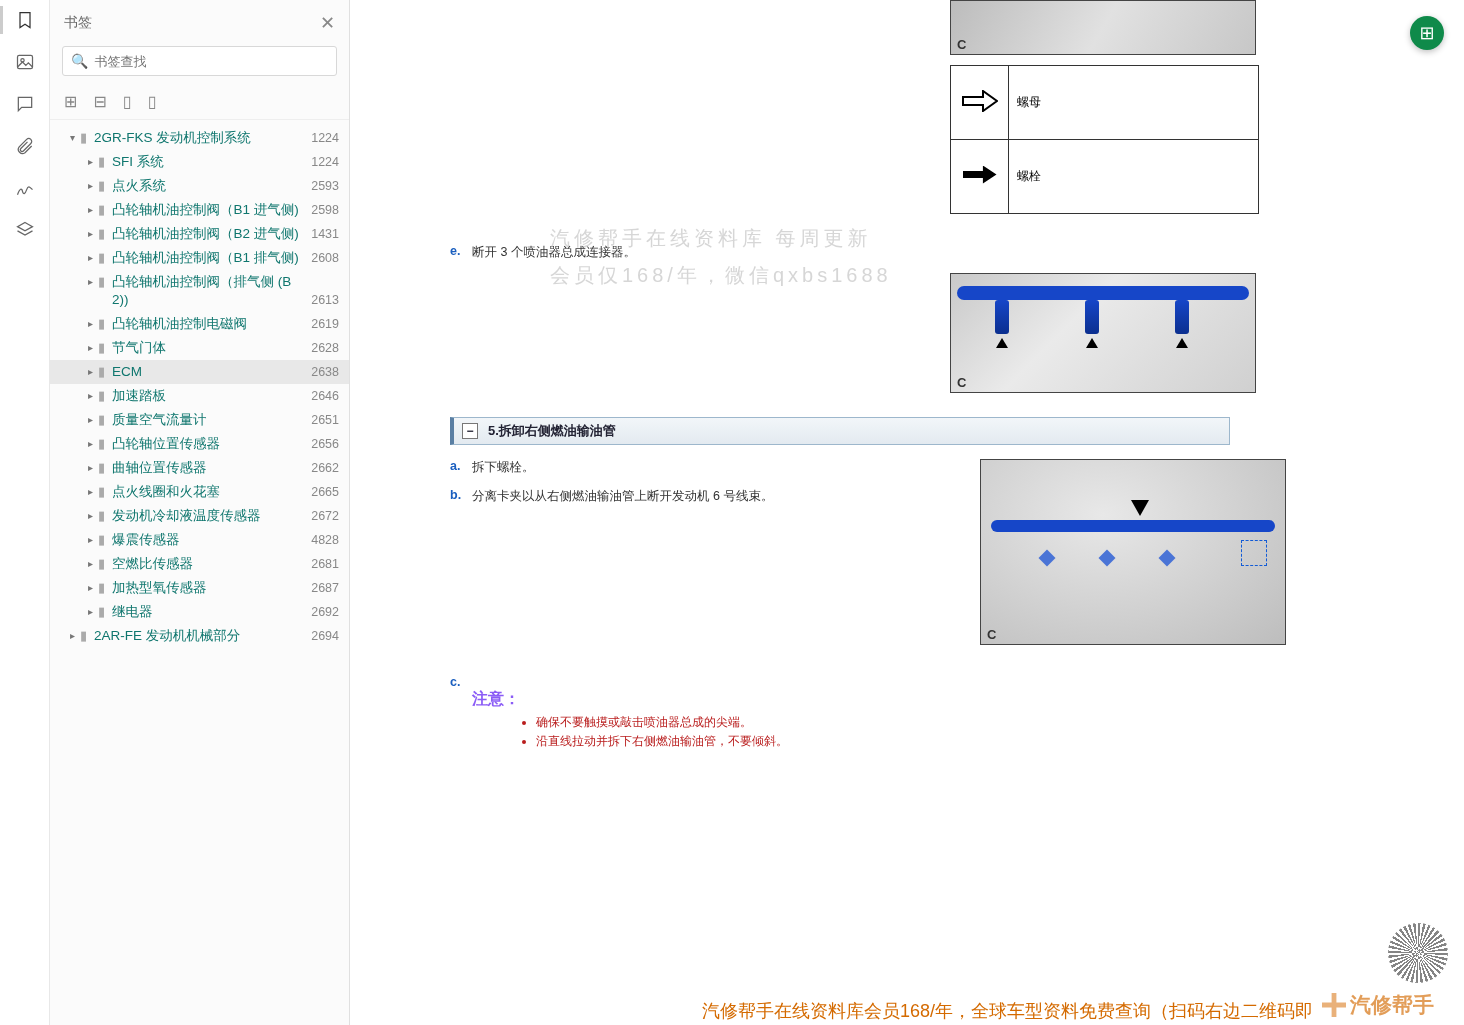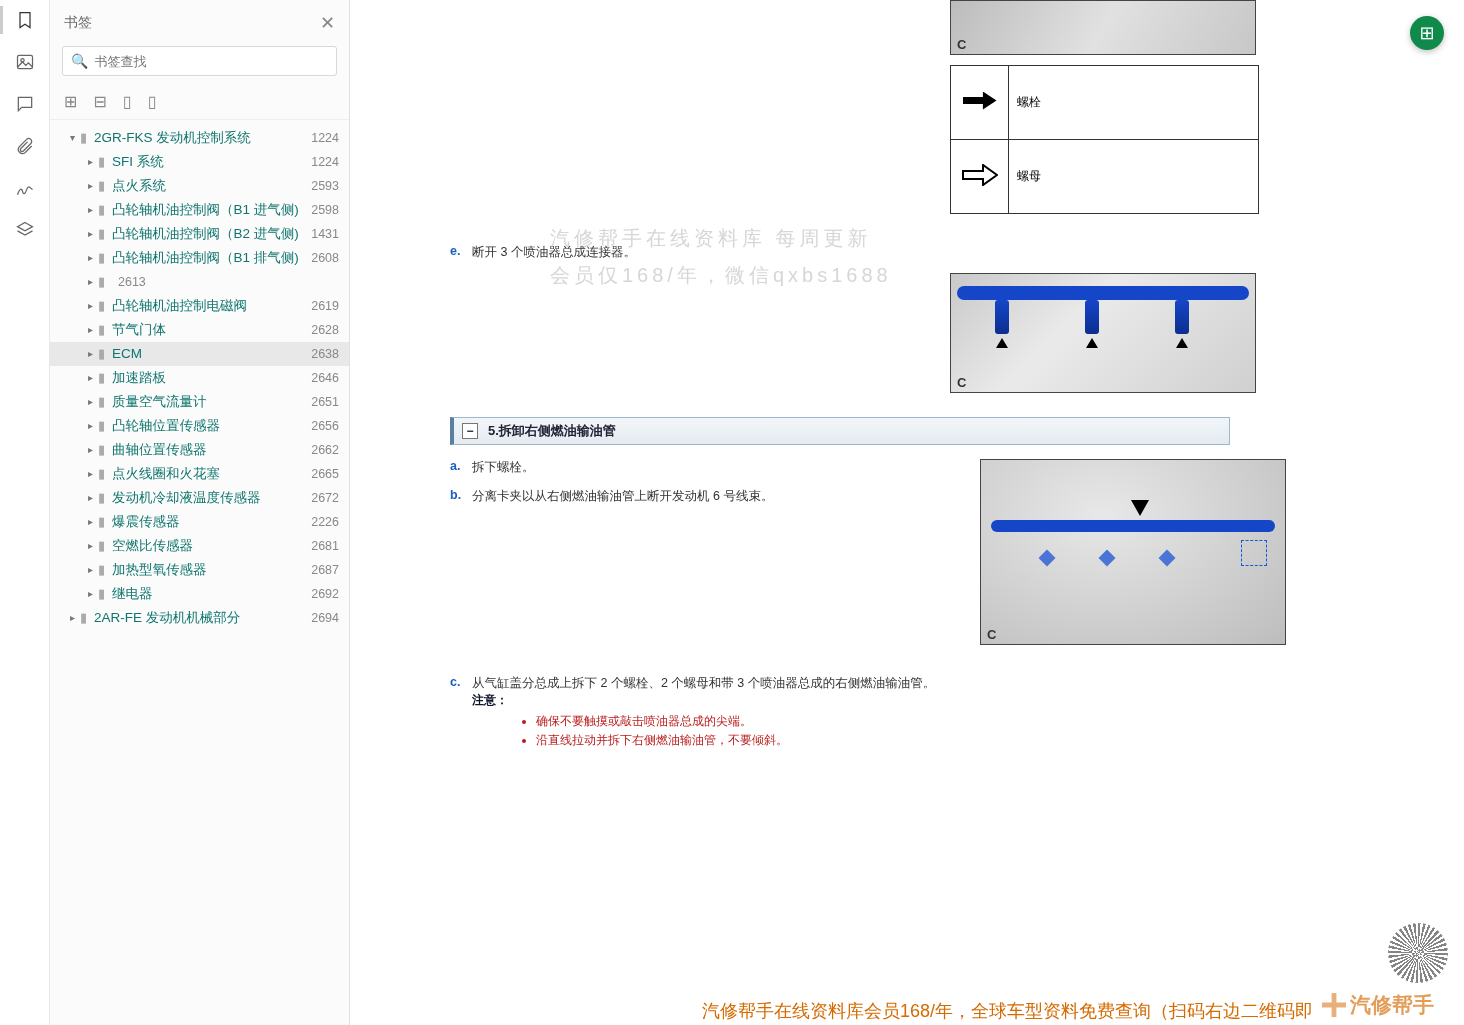--- a/index.html
+++ b/index.html
@@ -40,21 +40,21 @@
 .step-letter{width:22px;color:#1b5fbf;font-weight:bold}
 .step-text{flex:1}
 .watermark{position:absolute;color:rgba(180,180,180,.55);font-size:20px;font-weight:400;letter-spacing:4px;pointer-events:none;white-space:nowrap}
 .section-bar{display:flex;align-items:center;background:linear-gradient(#f2f6f9,#e3eaf0);border:1px solid #9db7cc;border-left:4px solid #5a7fa3;padding:4px 8px;margin:20px 60px 14px 60px;font-size:13px;font-weight:bold;color:#223}
 .section-bar .mini{width:16px;height:16px;border:1px solid #777;margin-right:10px;display:flex;align-items:center;justify-content:center;font-size:12px;font-weight:bold;background:#fff}
 .engine-fig{width:306px;height:120px;border:1px solid #444;display:inline-block;position:relative;background:linear-gradient(135deg,#c9c9c9,#eaeaea 40%,#d0d0d0)}
 .rail-draw{position:absolute;top:12px;left:6px;right:6px;height:14px;border-radius:7px;background:#1646c8}
 .inj{position:absolute;top:26px;width:14px;height:34px;background:linear-gradient(#1646c8,#0b2f8f);border-radius:3px}
 .inj.u::after{content:"";position:absolute;bottom:-14px;left:1px;width:0;height:0;border-left:6px solid transparent;border-right:6px solid transparent;border-bottom:10px solid #000}
 .engine2{width:306px;height:186px;border:1px solid #444;display:inline-block;position:relative;background:radial-gradient(ellipse at 40% 30%,#e8e8e8,#bdbdbd)}
-.note-label{color:#0f172a;font-weight:bold;font-size:12px}
+.note-label{color:#8b5cf6;font-weight:bold;font-size:16px}
 .note-list{color:#b91c1c;font-size:12px;margin-left:50px;margin-top:4px}
 .note-list li{list-style:disc;margin-left:14px;margin-bottom:2px}
 .footer-text{position:absolute;bottom:2px;left:352px;right:0;text-align:left;color:#d46a00;font-size:18px;white-space:nowrap}
 .badge-right{position:absolute;top:16px;right:20px;width:34px;height:34px;border-radius:50%;background:#0f8a4a;color:#fff;display:flex;align-items:center;justify-content:center;font-size:18px;box-shadow:0 2px 6px rgba(0,0,0,.25)}
 .qr-stub{position:absolute;right:16px;bottom:42px;width:60px;height:60px;border-radius:50%;background:repeating-conic-gradient(#333 0 5deg,#fff 5deg 10deg);opacity:.6}
 .helper-logo{position:absolute;right:30px;bottom:6px;color:#d46a00;font-size:21px;font-weight:bold;opacity:.65;display:flex;align-items:center;gap:4px}
 .helper-logo::before{content:"";width:24px;height:24px;background:#d46a00;clip-path:polygon(0 40%,40% 40%,40% 0,60% 0,60% 40%,100% 40%,100% 60%,60% 60%,60% 100%,40% 100%,40% 60%,0 60%);opacity:.8}
 .tree::-webkit-scrollbar{width:7px}
 .tree::-webkit-scrollbar-thumb{background:#c7c7c7;border-radius:4px}
 .top-fig{width:306px;height:55px;margin-left:560px;position:relative;background:linear-gradient(120deg,#bcbcbc,#e1e1e1,#c7c7c7)}
@@ -146,20 +146,21 @@
       </div>
       <div class="tree-item lvl1">
         <span class="ti-arrow">▸</span>
         <span class="ti-mark">▮</span>
         <span class="ti-label">凸轮轴机油控制阀（B1 排气侧)</span>
         <span class="ti-page">2608</span>
       </div>
       <div class="tree-item lvl1">
         <span class="ti-arrow">▸</span>
         <span class="ti-mark">▮</span>
+        <span class="ti-label">凸轮轴机油控制阀（排气侧 (B2))</span>
         <span class="ti-page">2613</span>
       </div>
       <div class="tree-item lvl1">
         <span class="ti-arrow">▸</span>
         <span class="ti-mark">▮</span>
         <span class="ti-label">凸轮轴机油控制电磁阀</span>
         <span class="ti-page">2619</span>
       </div>
       <div class="tree-item lvl1">
         <span class="ti-arrow">▸</span>
@@ -206,21 +207,21 @@
       <div class="tree-item lvl1">
         <span class="ti-arrow">▸</span>
         <span class="ti-mark">▮</span>
         <span class="ti-label">发动机冷却液温度传感器</span>
         <span class="ti-page">2672</span>
       </div>
       <div class="tree-item lvl1">
         <span class="ti-arrow">▸</span>
         <span class="ti-mark">▮</span>
         <span class="ti-label">爆震传感器</span>
-        <span class="ti-page">2226</span>
+        <span class="ti-page">4828</span>
       </div>
       <div class="tree-item lvl1">
         <span class="ti-arrow">▸</span>
         <span class="ti-mark">▮</span>
         <span class="ti-label">空燃比传感器</span>
         <span class="ti-page">2681</span>
       </div>
       <div class="tree-item lvl1">
         <span class="ti-arrow">▸</span>
         <span class="ti-mark">▮</span>
@@ -243,28 +244,28 @@
 </div>
 
 <div class="content">
   <div class="badge-right">⊞</div>
   <div class="doc">
     <div class="top-fig fig"><span class="fig-label">C</span></div>
 
     <table class="legend-table" style="margin-top:6px">
       <tbody>
           <tr>
-            <td class="legend-cell-icon"><span class="arrow-solid"></span></td>
-            <td class="legend-cell-text">螺栓</td>
-          </tr>
-      <tr>
             <td class="legend-cell-icon"><svg width="36" height="22" viewBox="0 0 36 22">
                 <path d="M1 7h20V1l14 10-14 10v-6H1z" fill="none" stroke="#000" stroke-width="2"></path>
               </svg></td>
             <td class="legend-cell-text">螺母</td>
+          </tr>
+      <tr>
+            <td class="legend-cell-icon"><span class="arrow-solid"></span></td>
+            <td class="legend-cell-text">螺栓</td>
           </tr>
     </tbody>
       </table>
 
     <div class="watermark" style="top:225px;left:200px">汽修帮手在线资料库 每周更新</div>
     <div class="watermark" style="top:262px;left:200px">会员仅168/年，微信qxbs1688</div>
 
     <div class="step-line" style="margin-top:30px">
       <span class="step-letter">e.</span>
       <span class="step-text">断开 3 个喷油器总成连接器。</span>
@@ -304,21 +305,21 @@
       <div class="step-line">
           <span class="step-letter">b.</span>
           <span class="step-text">分离卡夹以从右侧燃油输油管上断开发动机 6 号线束。</span>
         </div>
       <div style="clear:both"></div>
     </div>
 
     <div class="step-line" style="margin-top:26px">
       <span class="step-letter">c.</span>
       <span class="step-text">
-        <span>从气缸盖分总成上拆下 2 个螺栓、2 个螺母和带 3 个喷油器总成的右侧燃油输油管。</span><br>
+        <br>
         <span class="note-label">注意：</span>
         <ul class="note-list">
           <li>确保不要触摸或敲击喷油器总成的尖端。</li>
           <li>沿直线拉动并拆下右侧燃油输油管，不要倾斜。</li>
         </ul>
       </span>
     </div>
   </div>
 
   <div class="qr-stub"></div>

